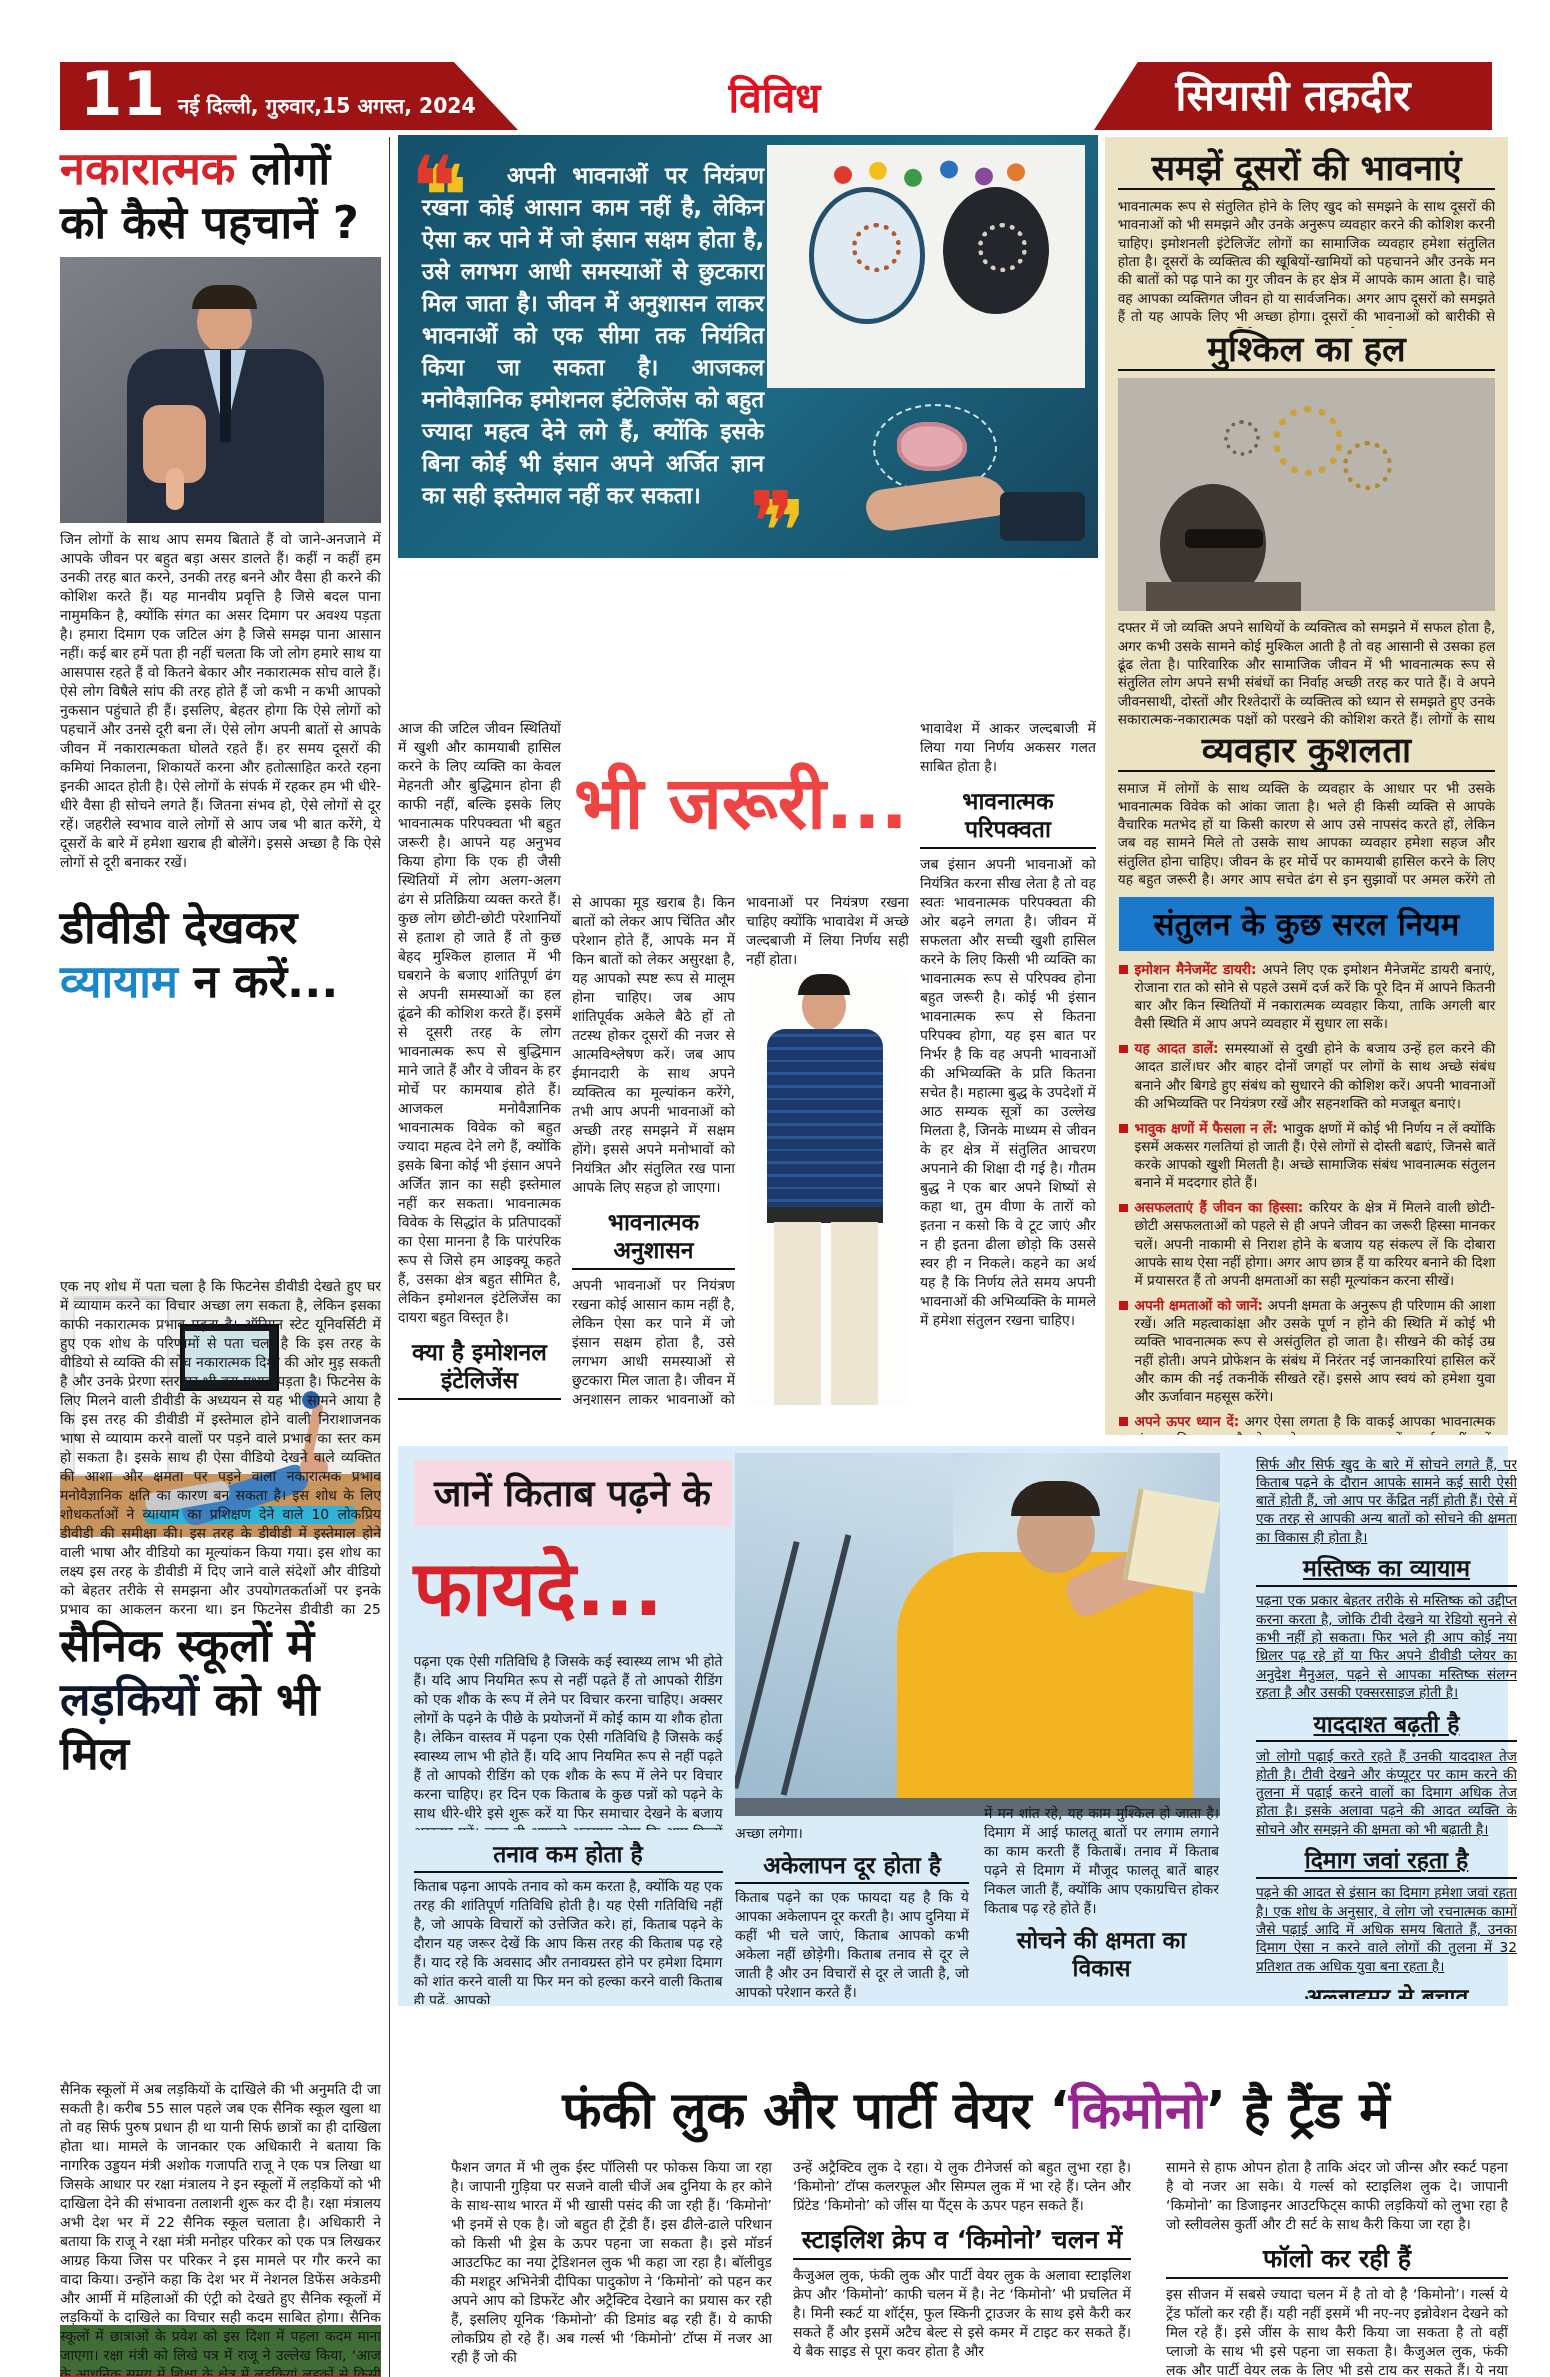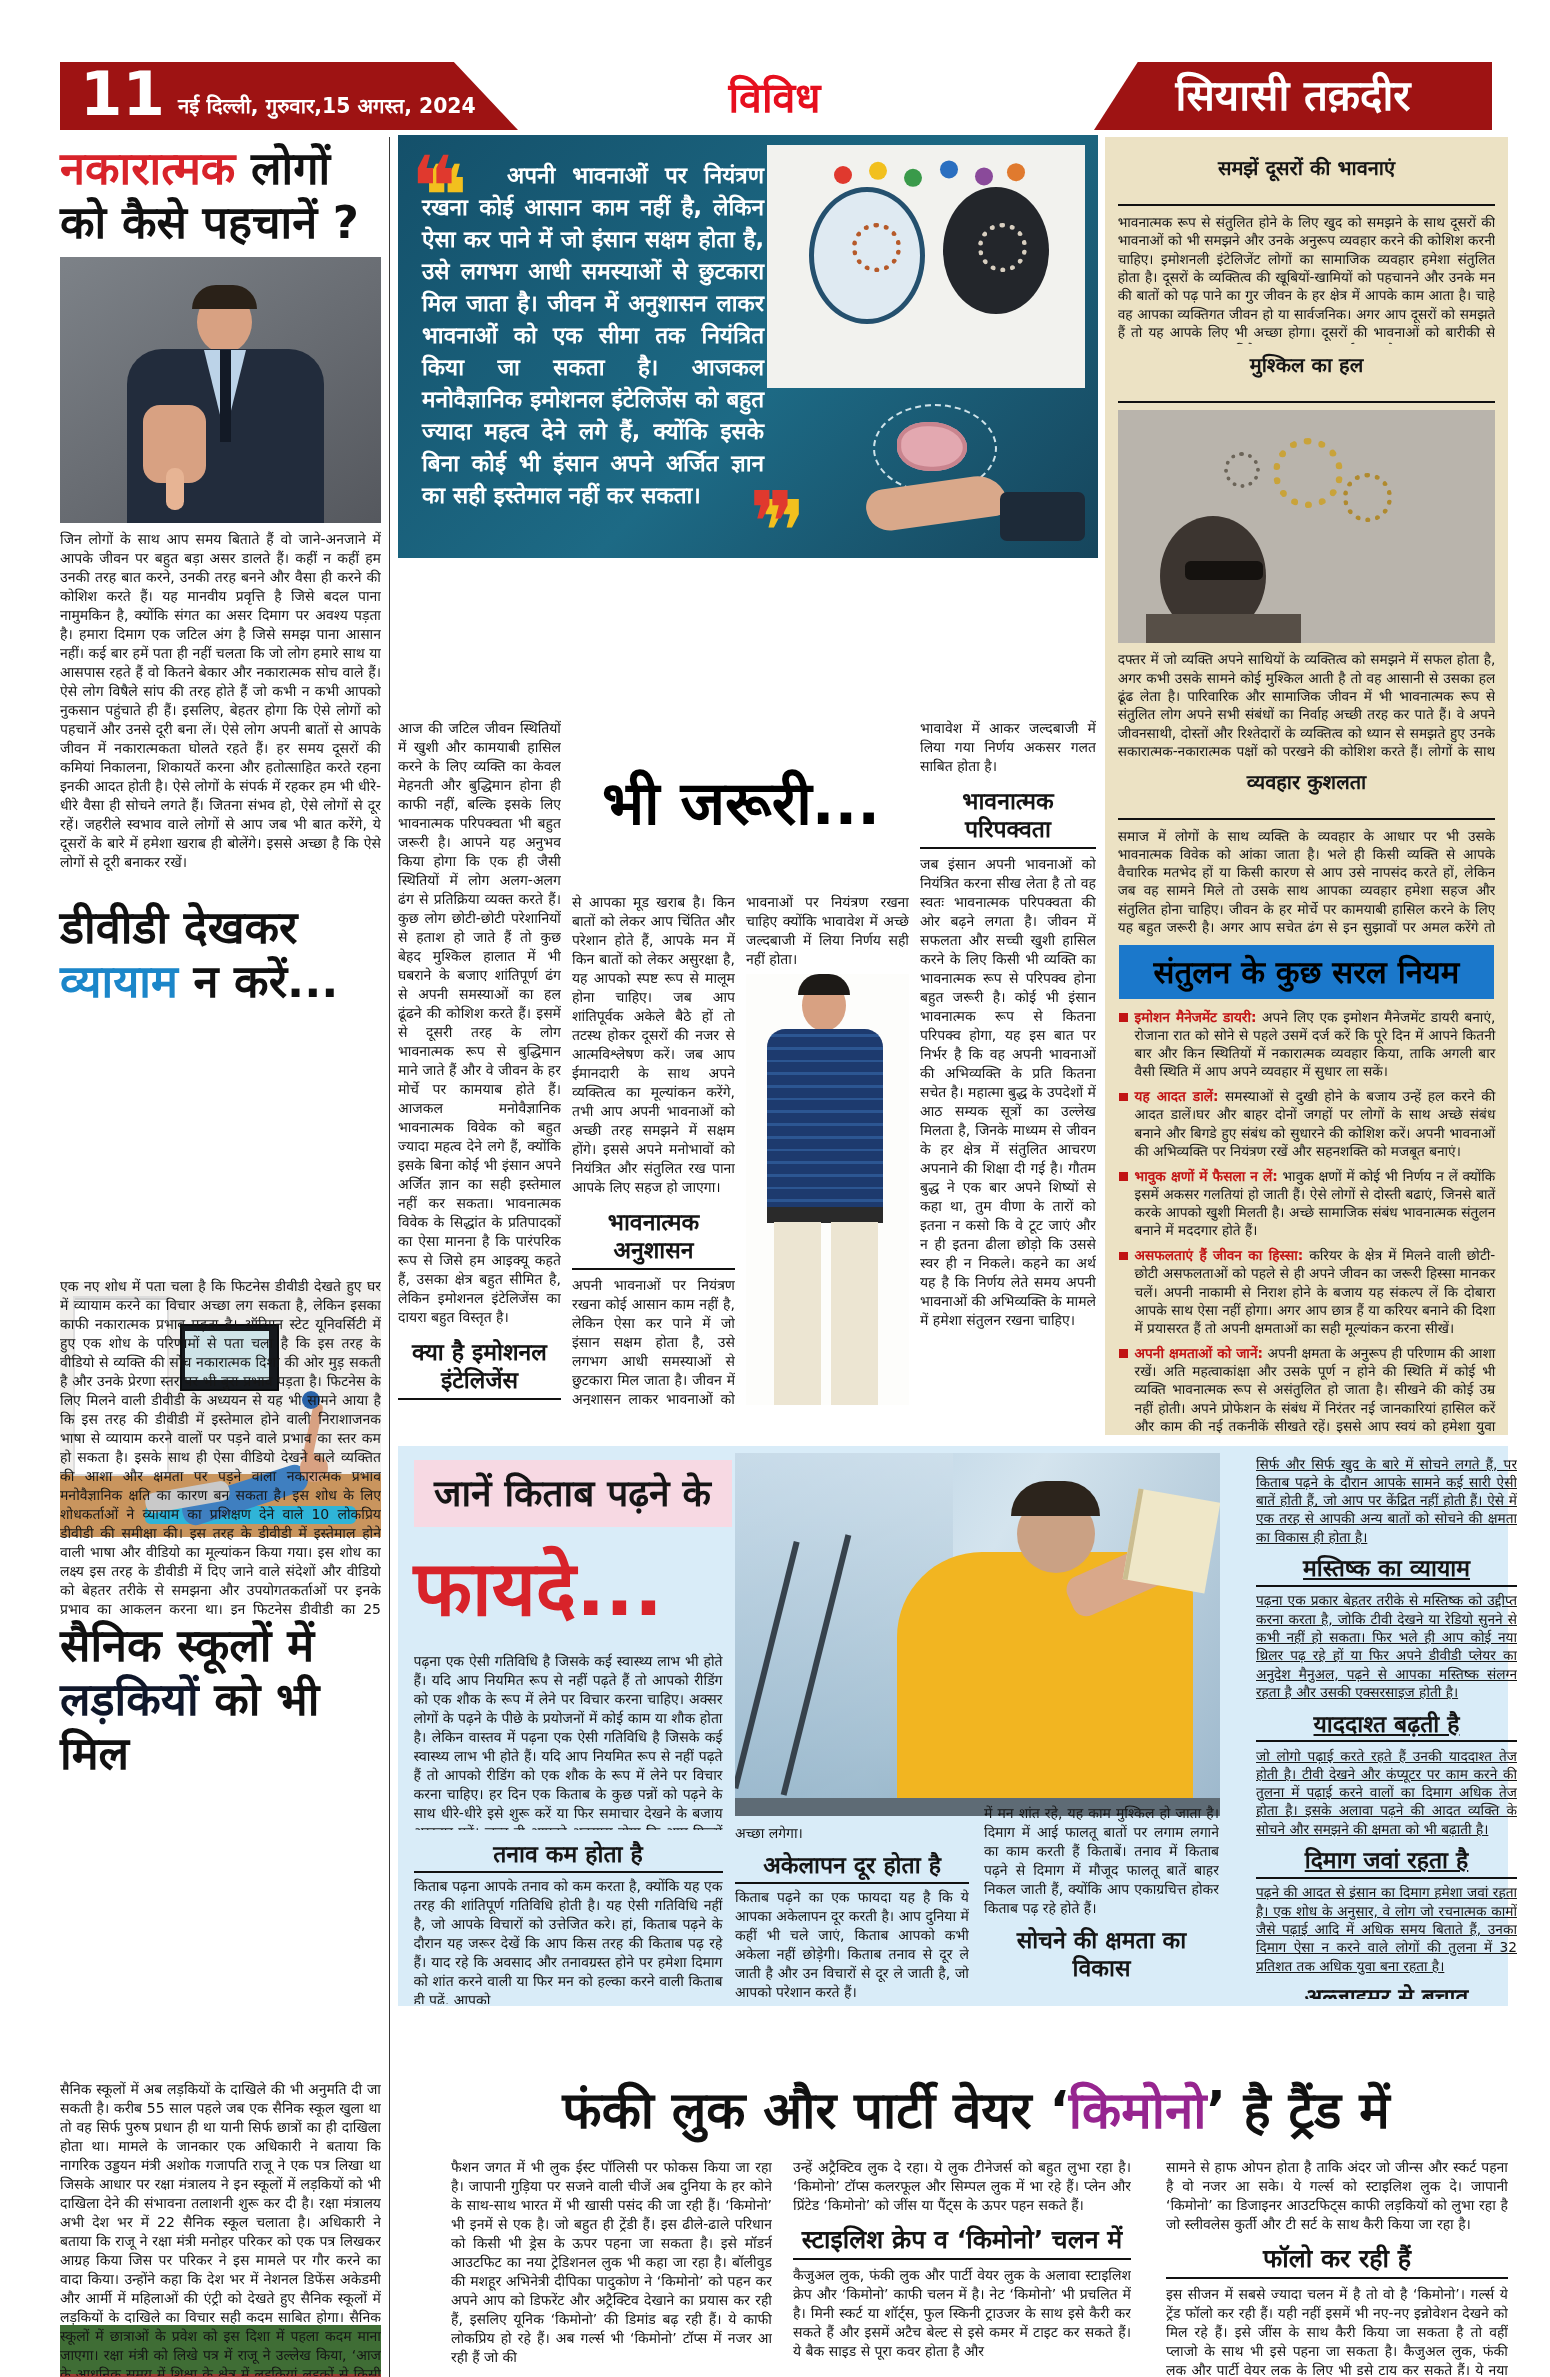--- a/index.html
+++ b/index.html
@@ -30,30 +30,30 @@
         background:linear-gradient(135deg,#14506a 0%,#1d6a85 55%,#16455c 100%);}
   .qtext{position:absolute;left:24px;top:24px;width:342px;height:381px;color:#fff;
          font-size:22.5px;line-height:32px;font-weight:bold;}
   .qmark{position:absolute;font-size:85px;line-height:63px;color:#e0392e;
          text-shadow:11.3px 8.5px 0 #f2c01e;}
   
   .m-hl-red{left:398px;top:582px;width:700px;height:134px;text-align:center;
             font-size:96px;line-height:130px;font-weight:bold;color:#d8232a;
             text-shadow:4.2px 4.2px 0 #e6dcc0;}
   .m-hl-blue{left:572px;top:720px;width:338px;height:169px;text-align:center;
-             font-size:60px;line-height:166px;font-weight:bold;color:#000000;}
+             font-size:72px;line-height:166px;font-weight:bold;color:#ef4444;}
   .mcol{top:719px;height:687px;font-size:14px;line-height:19px;}
   .mcol2{top:893px;height:512px;font-size:14px;line-height:19px;}
   .m-sub{font-size:23px;line-height:28px;font-weight:bold;text-align:center;
          border-bottom:2.1px solid #111;padding:7px 0 4.2px 0;margin:4.2px 0 5.6px 0;}
   
   .sbar{left:1105px;top:137px;width:403px;height:1298px;background:#ece2c4;
         padding:10px 12.7px;box-sizing:border-box;}
-  .sb-h{font-size:20px;line-height:34px;font-weight:bold;text-align:center;
-        border-bottom:2.1px solid #111;padding-bottom:19px;margin:4.2px 0 7px 0;}
+  .sb-h{font-size:35px;line-height:34px;font-weight:bold;text-align:center;
+        border-bottom:2.1px solid #111;padding-bottom:3px;margin:4.2px 0 7px 0;}
   .sb-p{font-size:13.7px;line-height:18.3px;text-align:justify;overflow:hidden;}
   .rules-title{background:#1b78cb;color:#000000;font-size:31px;line-height:37px;font-weight:bold;
                text-align:center;padding:8.5px 2.8px;margin:8.5px 1.4px 8.5px 1.4px;}
   .rule{display:flex;margin-bottom:6.3px;}
   .rbul{flex:0 0 8.5px;width:8.5px;height:8.5px;background:#c11414;margin:5.6px 7px 0 1.4px;}
   .rtext{font-size:13.7px;line-height:18.3px;text-align:justify;}
   .rlabel{font-weight:bold;color:#c11414;}
   
   .rdsec{left:398px;top:1446px;width:1110px;height:560px;background:#d9ecf8;}
   .rd-pink{position:absolute;left:15.5px;top:14px;width:310px;background:#f7d9e3;

